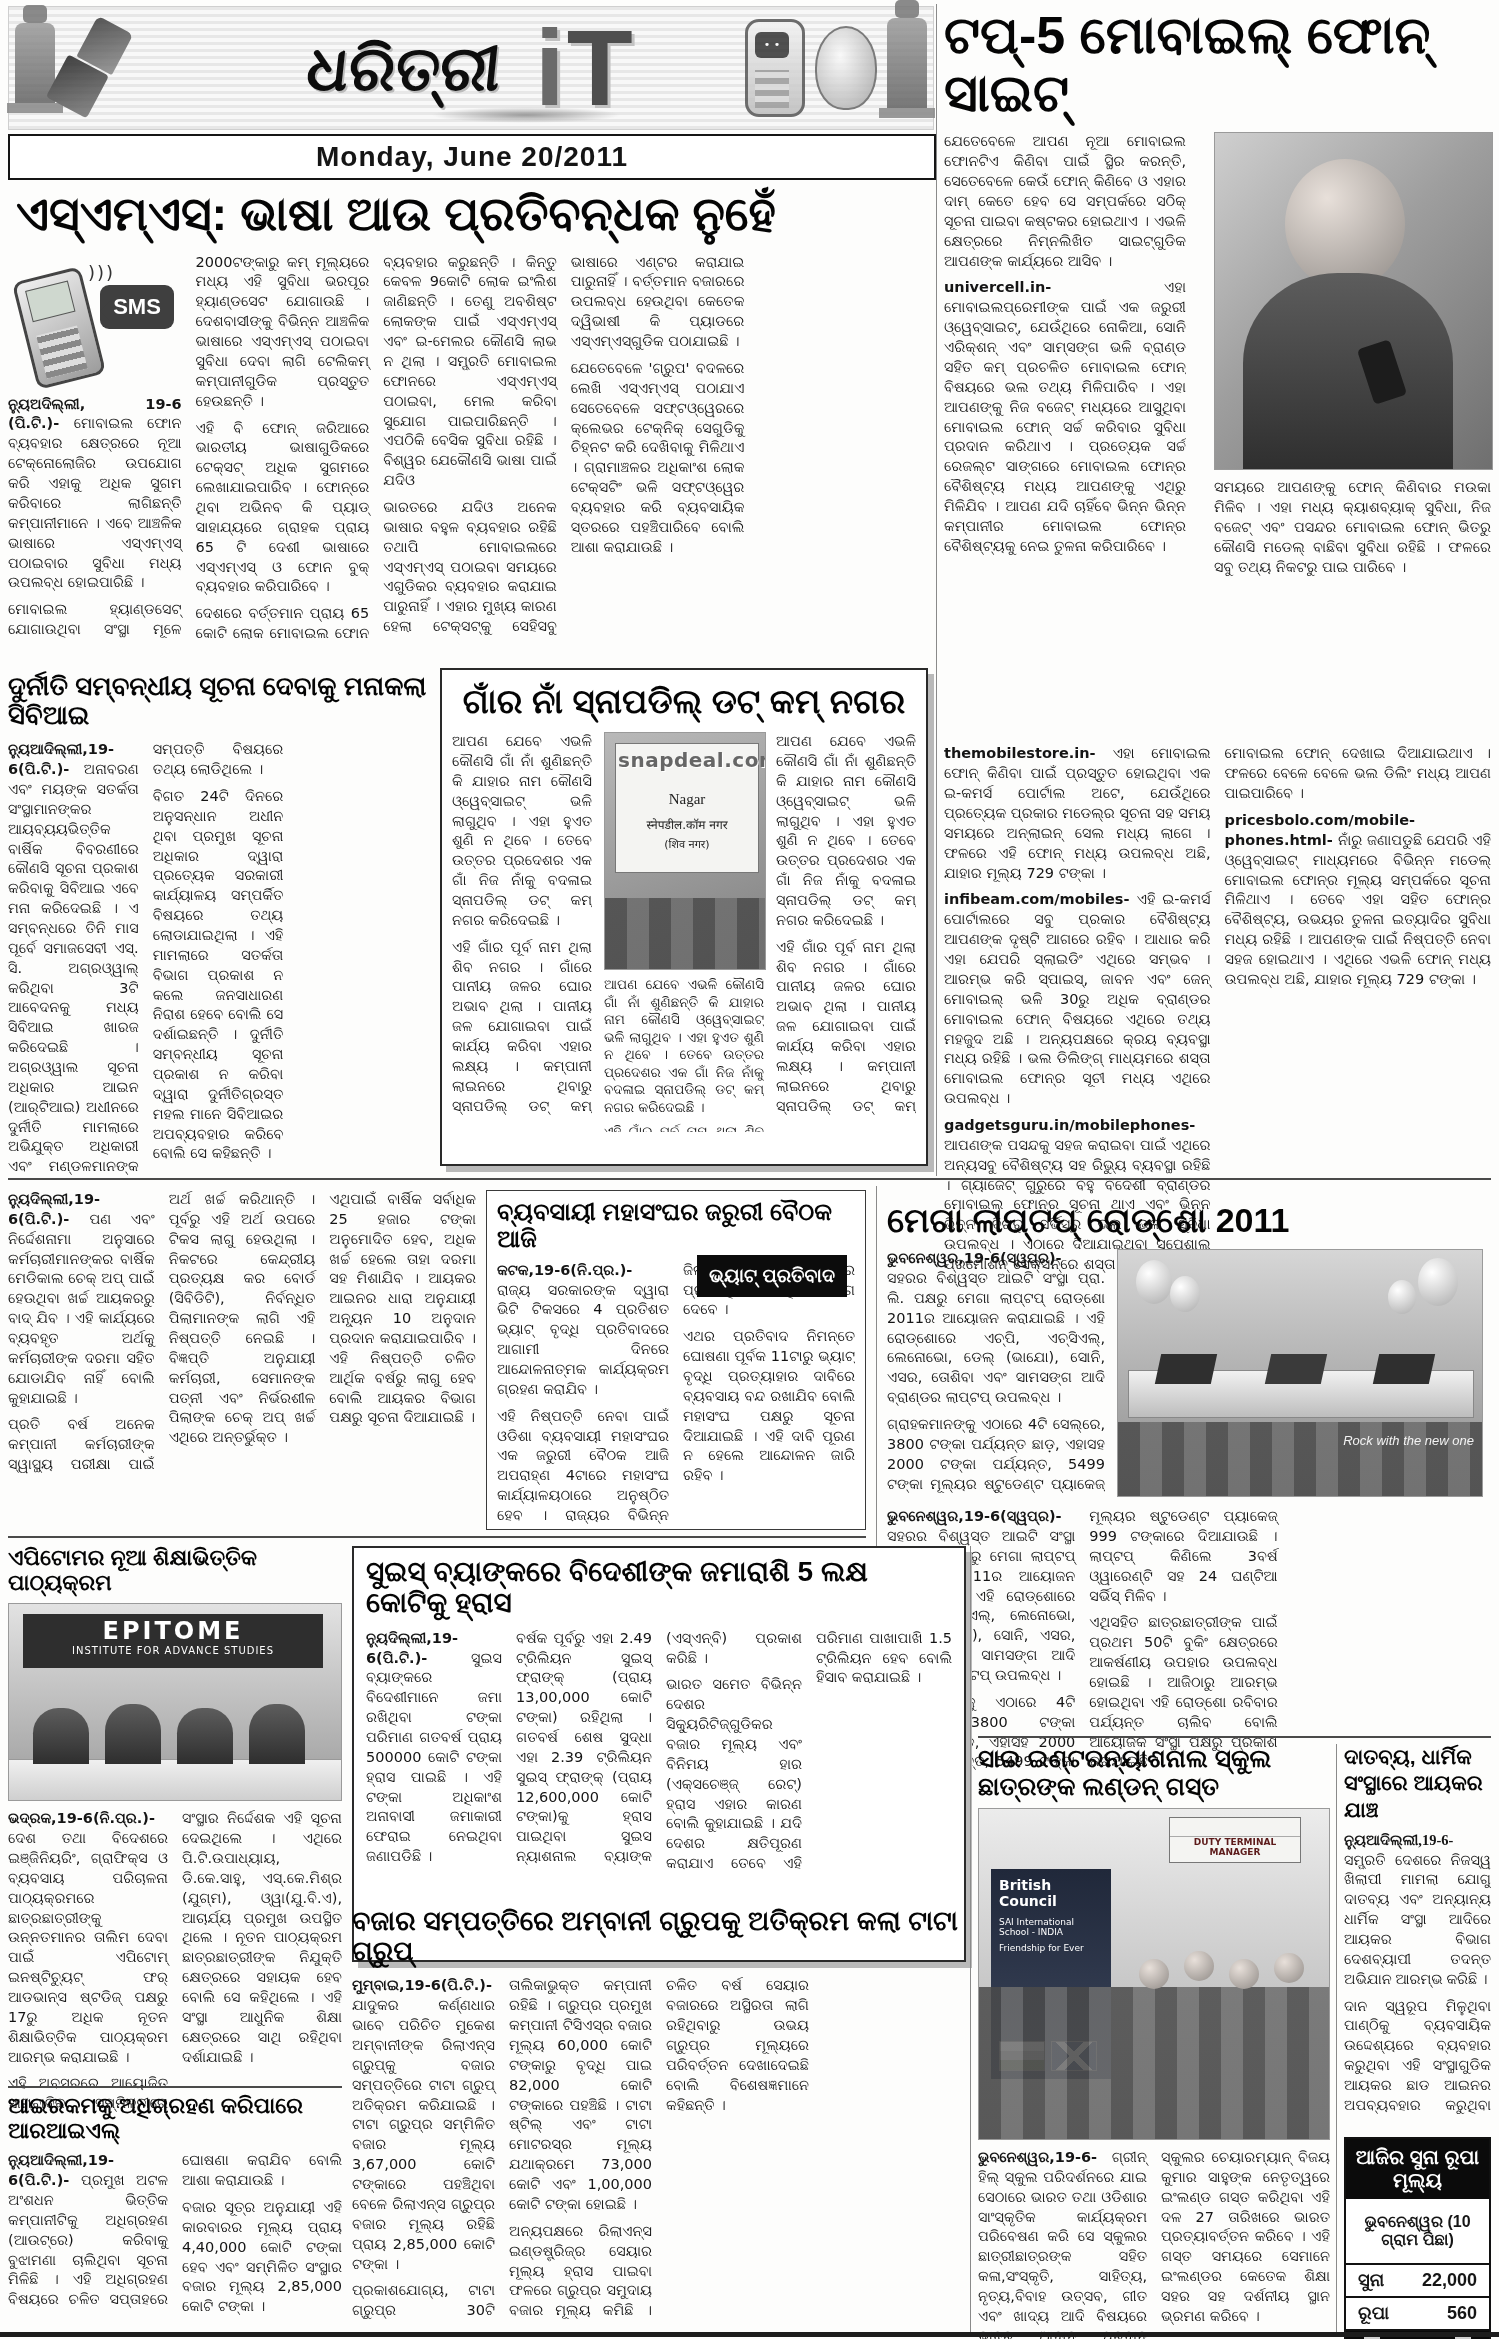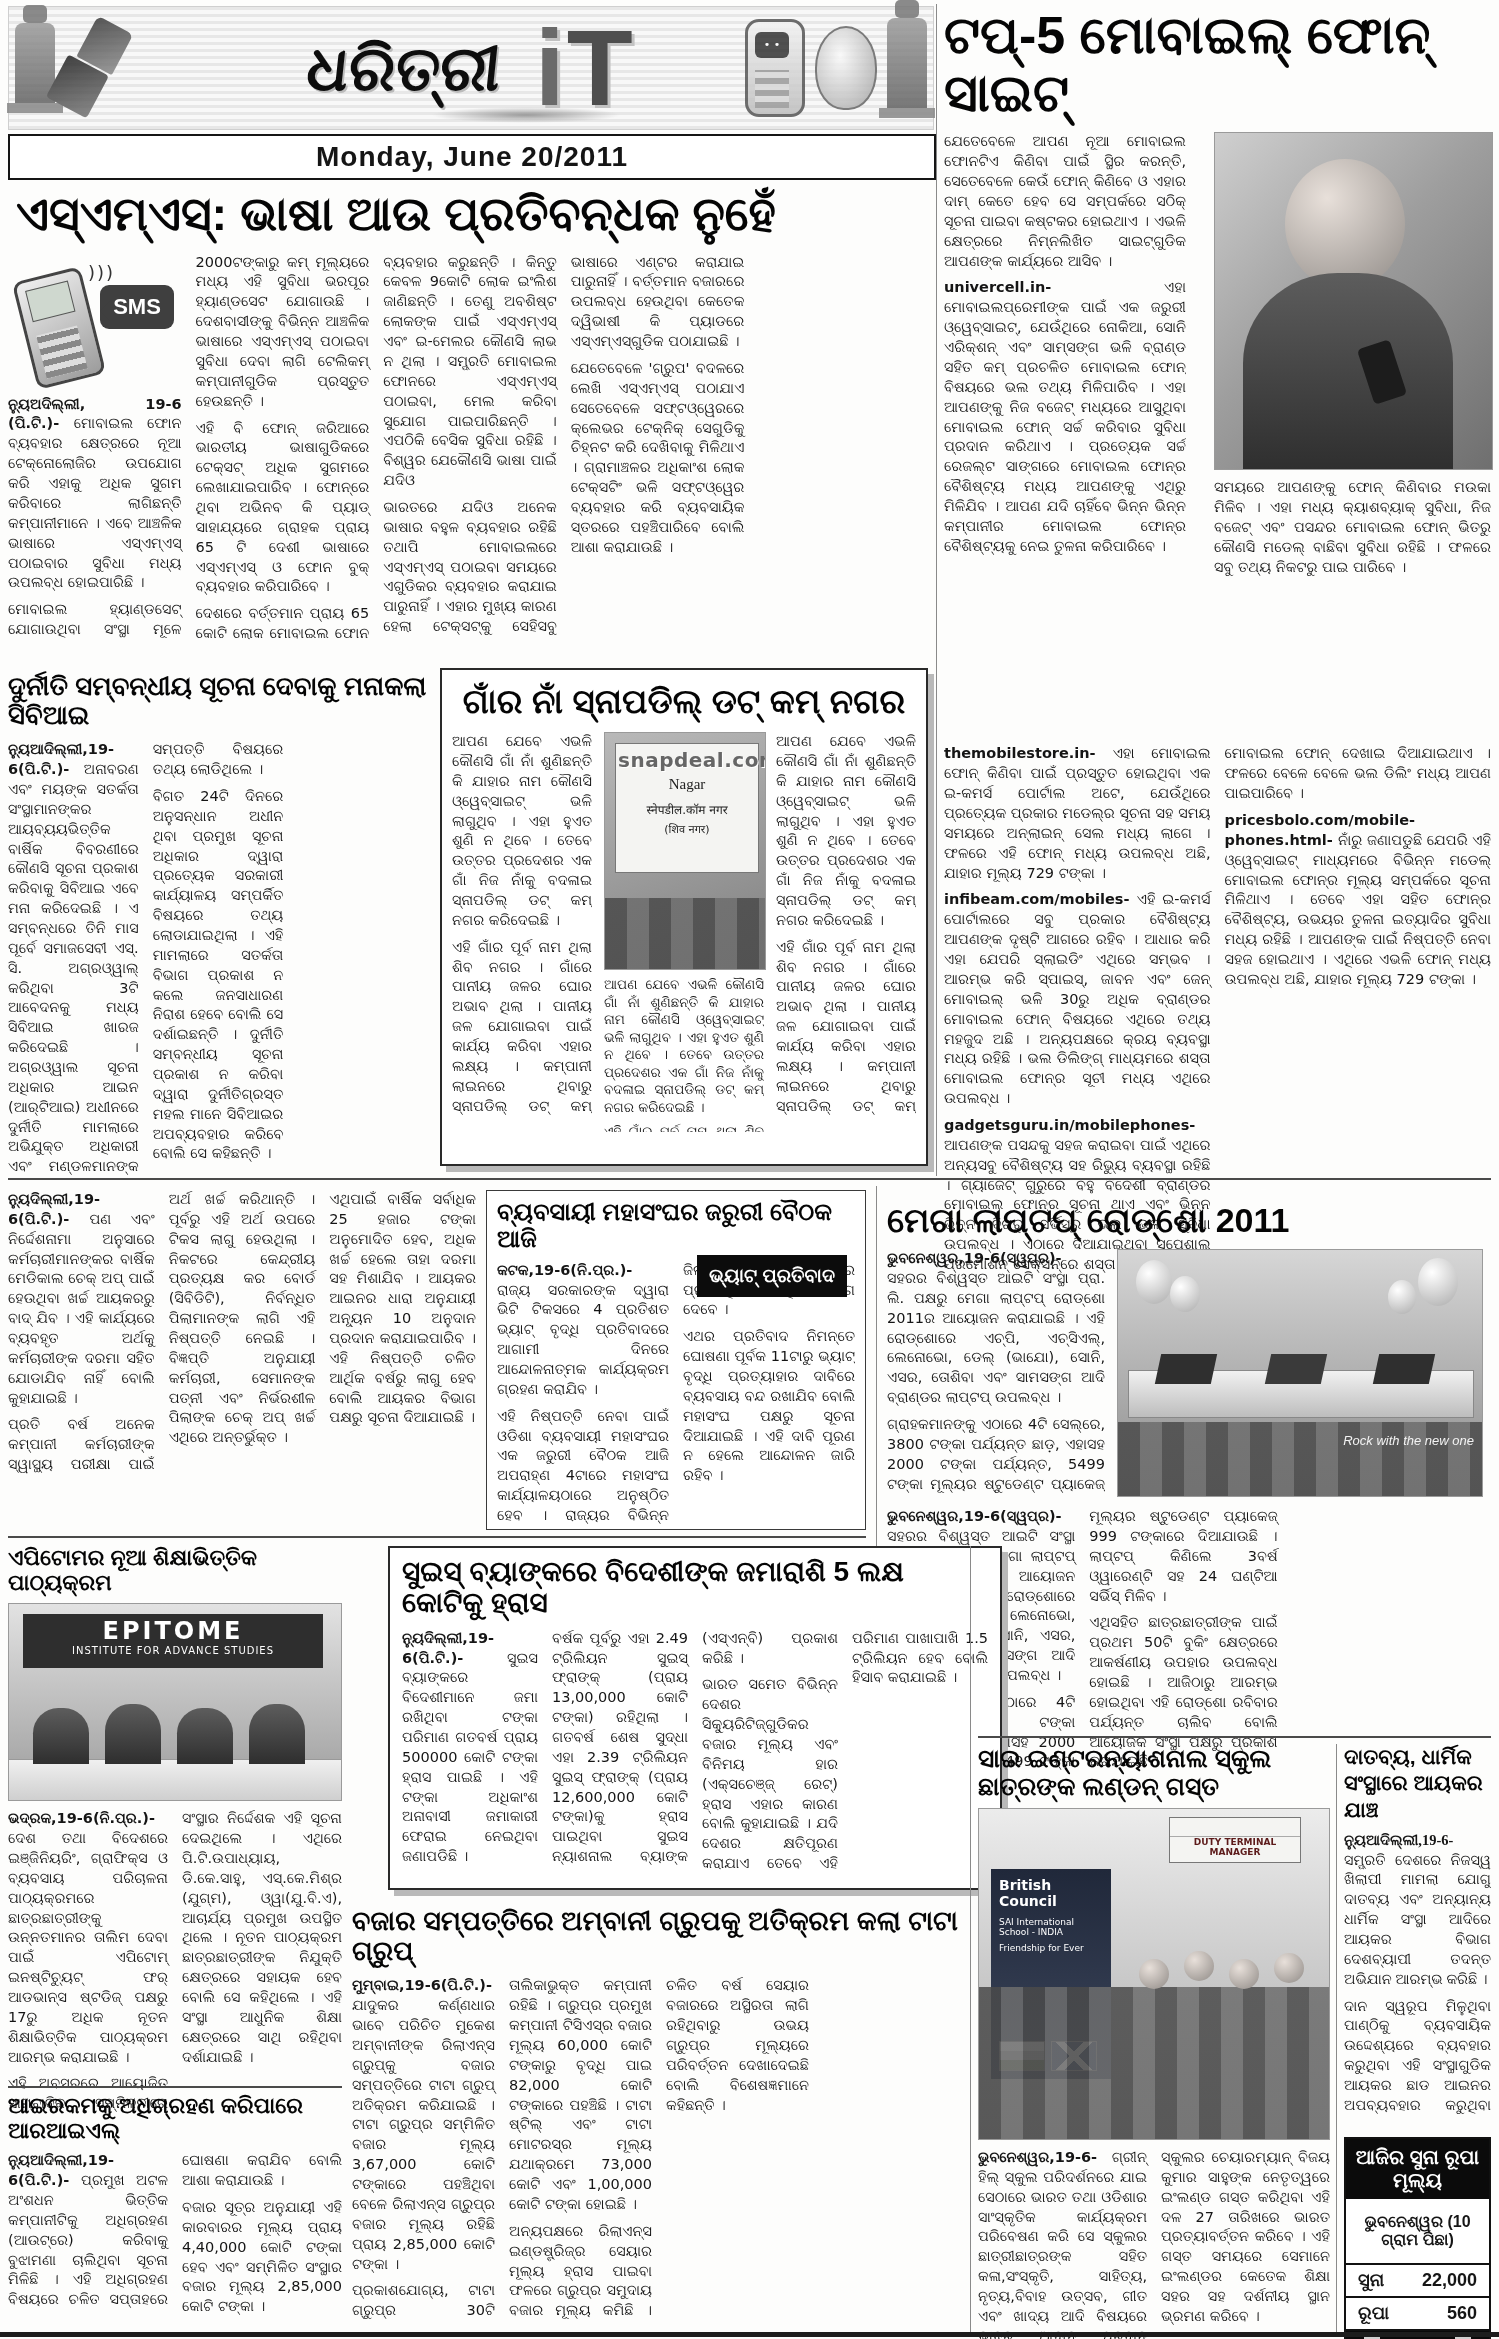--- a/index.html
+++ b/index.html
@@ -185,21 +185,21 @@
     <h2 class="hl hl-l" style="text-align:center;margin:4px 0 12px 0;">ଗାଁର ନାଁ ସ୍ନାପଡିଲ୍ ଡଟ୍ କମ୍ ନଗର</h2>
     <div style="display:flex;gap:12px;">
       <div class="body-cols" style="width:146px;height:400px;column-count:1;">
           <p class="para">ଆପଣ ଯେବେ ଏଭଳି କୌଣସି ଗାଁ ନାଁ ଶୁଣିଛନ୍ତି କି ଯାହାର ନାମ କୌଣସି ଓ୍ୱେବ୍‌ସାଇଟ୍ ଭଳି ଲାଗୁଥିବ । ଏହା ହୁଏତ ଶୁଣି ନ ଥିବେ । ତେବେ ଉତ୍ତର ପ୍ରଦେଶର ଏକ ଗାଁ ନିଜ ନାଁକୁ ବଦଳାଇ ସ୍ନାପଡିଲ୍ ଡଟ୍ କମ୍ ନଗର କରିଦେଇଛି ।</p>
           <p class="para">ଏହି ଗାଁର ପୂର୍ବ ନାମ ଥିଲା ଶିବ ନଗର । ଗାଁରେ ପାନୀୟ ଜଳର ଘୋର ଅଭାବ ଥିଲା । ପାନୀୟ ଜଳ ଯୋଗାଇବା ପାଇଁ କାର୍ଯ୍ୟ କରିବା ଏହାର ଲକ୍ଷ୍ୟ । କମ୍ପାନୀ ଲାଇନରେ ଥିବାରୁ ସ୍ନାପଡିଲ୍ ଡଟ୍ କମ୍ ବ୍ରାଣ୍ଡ ପକ୍ଷ ଦ୍ୱାରା ପାନୀୟ ଜଳ ମଧ୍ୟରେ ଶିବ ନଗର ଥିଲା ଅସଂଗଠିତ । ବ୍ରାଣ୍ଡ ପଣ ଦ୍ୱାରା ପାନୀୟ ଜଳ ନଗରକୁ ପରିବର୍ତିତ କରିଛନ୍ତି ।</p>
         </div>
       <div style="width:160px;">
         <div class="photo" style="width:160px;height:236px;background:linear-gradient(160deg,#b9b9b9,#7f7f7f);">
           <div class="sign" style="left:10px;top:10px;width:138px;height:120px;padding:4px 2px;">
             <div style="font-weight:bold;font-size:20px;letter-spacing:.5px;color:#666;text-shadow:1px 1px 0 #fff;">snapdeal.com</div>
-            <div style="font-family:'Liberation Serif',serif;font-size:15px;margin-top:4px;">Nagar</div>
+            <div style="font-family:'Liberation Serif',serif;font-size:15px;margin-top:19px;">Nagar</div>
             <div style="font-size:12px;margin-top:8px;">स्नेपडील.कॉम नगर</div>
             <div style="font-size:11px;margin-top:3px;">(शिव नगर)</div>
           </div>
           <div class="crowd" style="height:30%;"></div>
         </div>
         <div class="body-cols caption" style="width:160px;height:156px;margin-top:6px;">
             <p class="para">ଆପଣ ଯେବେ ଏଭଳି କୌଣସି ଗାଁ ନାଁ ଶୁଣିଛନ୍ତି କି ଯାହାର ନାମ କୌଣସି ଓ୍ୱେବ୍‌ସାଇଟ୍ ଭଳି ଲାଗୁଥିବ । ଏହା ହୁଏତ ଶୁଣି ନ ଥିବେ । ତେବେ ଉତ୍ତର ପ୍ରଦେଶର ଏକ ଗାଁ ନିଜ ନାଁକୁ ବଦଳାଇ ସ୍ନାପଡିଲ୍ ଡଟ୍ କମ୍ ନଗର କରିଦେଇଛି ।</p>
             <p class="para">ଏହି ଗାଁର ପୂର୍ବ ନାମ ଥିଲା ଶିବ ନଗର । ଗାଁରେ ପାନୀୟ ଜଳର ଘୋର ଅଭାବ ଥିଲା । ପାନୀୟ ଜଳ ଯୋଗାଇବା ପାଇଁ କାର୍ଯ୍ୟ କରିବା ଏହାର ଲକ୍ଷ୍ୟ । କମ୍ପାନୀ ଲାଇନରେ ଥିବାରୁ ସ୍ନାପଡିଲ୍ ଡଟ୍ କମ୍ ବ୍ରାଣ୍ଡ ପକ୍ଷ ଦ୍ୱାରା ପାନୀୟ ଜଳ ମଧ୍ୟରେ ଶିବ ନଗର ଥିଲା ଅସଂଗଠିତ । ବ୍ରାଣ୍ଡ ପଣ ଦ୍ୱାରା ପାନୀୟ ଜଳ ନଗରକୁ ପରିବର୍ତିତ କରିଛନ୍ତି ।</p>
           </div>
       </div>
@@ -281,21 +281,21 @@
   <div class="abs hr" style="left:8px;top:2086px;width:334px;"></div>
 
   <div class="abs" style="left:8px;top:2094px;width:334px;height:238px;">
     <h2 class="hl hl-s" style="margin:0 0 8px 0;">ଆଇରକମକୁ ଅଧିଗ୍ରହଣ କରିପାରେ ଆରଆଇଏଲ୍</h2>
     <div class="body-cols" style="height:198px;column-count:2;">
         <p class="para"><b>ନ୍ୟୁଆଦିଲ୍ଲୀ,19-6(ପି.ଟି.)- </b>ପ୍ରମୁଖ ଅଟଳ ଅଂଶଧନ ଭିତ୍ତିକ କମ୍ପାନୀଟିକୁ ଅଧିଗ୍ରହଣ (ଆଉଟ୍‌ରେ) କରିବାକୁ ବୁଝାମଣା ଚାଲିଥିବା ସୂଚନା ମିଳିଛି । ଏହି ଅଧିଗ୍ରହଣ ବିଷୟରେ ଚଳିତ ସପ୍ତାହରେ ଘୋଷଣା କରାଯିବ ବୋଲି ଆଶା କରାଯାଉଛି ।</p>
         <p class="para">ବଜାର ସୂତ୍ର ଅନୁଯାୟୀ ଏହି କାରବାରର ମୂଲ୍ୟ ପ୍ରାୟ 4,40,000 କୋଟି ଟଙ୍କା ହେବ ଏବଂ ସମ୍ମିଳିତ ସଂସ୍ଥାର ବଜାର ମୂଲ୍ୟ 2,85,000 କୋଟି ଟଙ୍କା ।</p>
       </div>
   </div>
 
-  <div class="abs boxed" style="left:352px;top:1546px;width:614px;height:344px;padding:8px 12px;box-sizing:border-box;margin-left:36px;">
+  <div class="abs boxed" style="left:352px;top:1546px;width:614px;height:416px;padding:8px 12px;box-sizing:border-box;">
     <h2 class="hl hl-m" style="font-size:28px;margin:0 0 10px 0;">ସୁଇସ୍ ବ୍ୟାଙ୍କରେ ବିଦେଶୀଙ୍କ ଜମାରାଶି 5 ଲକ୍ଷ କୋଟିକୁ ହ୍ରାସ</h2>
     <div class="body-cols" style="height:262px;column-count:4;">
         <p class="para"><b>ନ୍ୟୁଦିଲ୍ଲୀ,19-6(ପି.ଟି.)- </b>ସୁଇସ ବ୍ୟାଙ୍କରେ ବିଦେଶୀମାନେ ଜମା ରଖିଥିବା ଟଙ୍କା ପରିମାଣ ଗତବର୍ଷ ପ୍ରାୟ 500000 କୋଟି ଟଙ୍କା ହ୍ରାସ ପାଇଛି । ଏହି ଟଙ୍କା ଅଧିକାଂଶ ଅନାବାସୀ ଜମାକାରୀ ଫେରାଇ ନେଇଥିବା ଜଣାପଡିଛି ।</p>
         <p class="para">ବର୍ଷକ ପୂର୍ବରୁ ଏହା 2.49 ଟ୍ରିଲିୟନ ସୁଇସ୍ ଫ୍ରାଙ୍କ୍ (ପ୍ରାୟ 13,00,000 କୋଟି ଟଙ୍କା) ରହିଥିଲା । ଗତବର୍ଷ ଶେଷ ସୁଦ୍ଧା ଏହା 2.39 ଟ୍ରିଲିୟନ ସୁଇସ୍ ଫ୍ରାଙ୍କ୍ (ପ୍ରାୟ 12,600,000 କୋଟି ଟଙ୍କା)କୁ ହ୍ରାସ ପାଇଥିବା ସୁଇସ ନ୍ୟାଶନାଲ ବ୍ୟାଙ୍କ (ଏସ୍ଏନ୍‌ବି) ପ୍ରକାଶ କରିଛି ।</p>
         <p class="para">ଭାରତ ସମେତ ବିଭିନ୍ନ ଦେଶର ସିକ୍ୟୁରିଟିଜ୍‌ଗୁଡିକର ବଜାର ମୂଲ୍ୟ ଏବଂ ବିନିମୟ ହାର (ଏକ୍ସଚେଞ୍ଜ୍ ରେଟ୍) ହ୍ରାସ ଏହାର କାରଣ ବୋଲି କୁହାଯାଇଛି । ଯଦି ଦେଶର କ୍ଷତିପୂରଣ କରାଯାଏ ତେବେ ଏହି ପରିମାଣ ପାଖାପାଖି 1.5 ଟ୍ରିଲିୟନ ହେବ ବୋଲି ହିସାବ କରାଯାଇଛି ।</p>
       </div>
   </div>
 
   <div class="abs" style="left:352px;top:1906px;width:614px;height:426px;">
     <h2 class="hl hl-m" style="font-size:27px;margin:0 0 10px 0;">ବଜାର ସମ୍ପତ୍ତିରେ ଅମ୍ବାନୀ ଗ୍ରୁପକୁ ଅତିକ୍ରମ କଲା ଟାଟା ଗ୍ରୁପ୍</h2>

